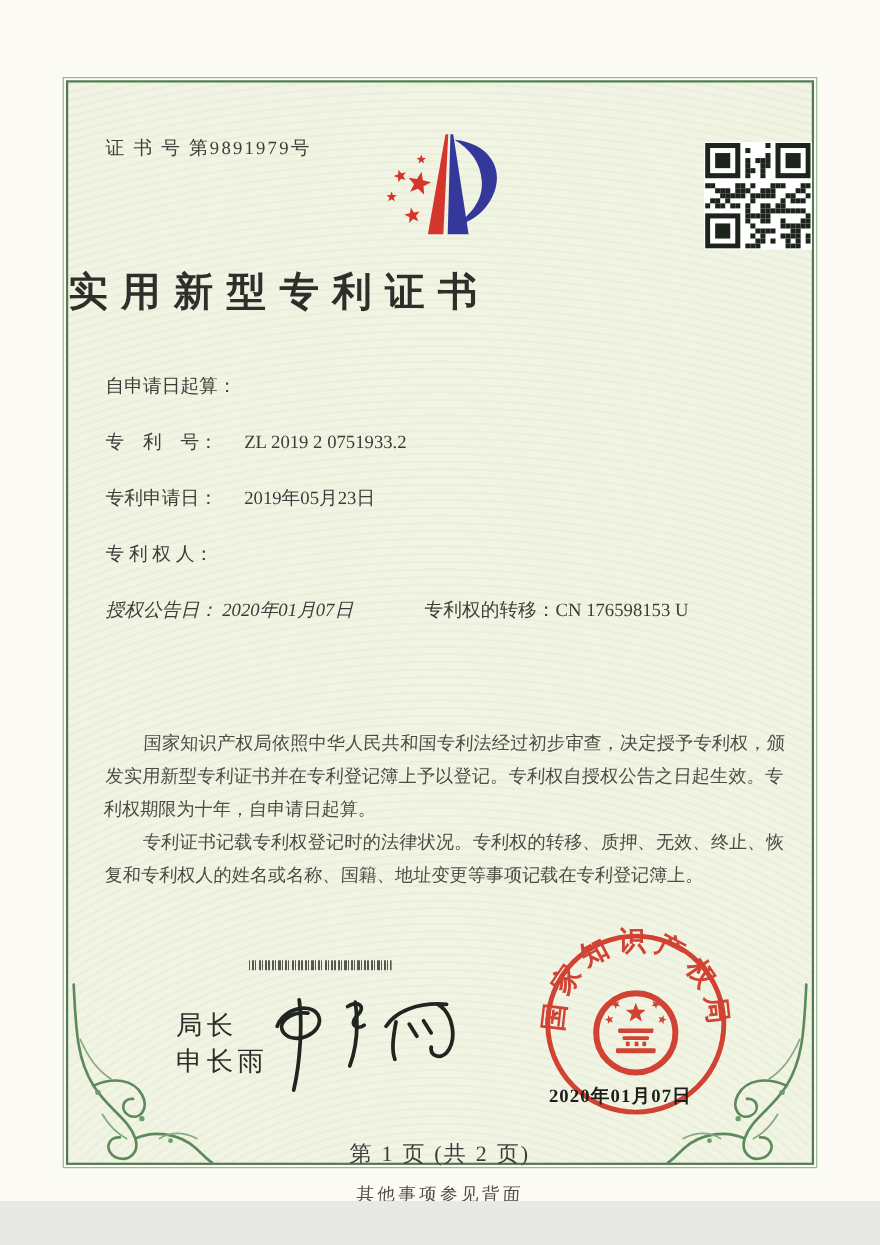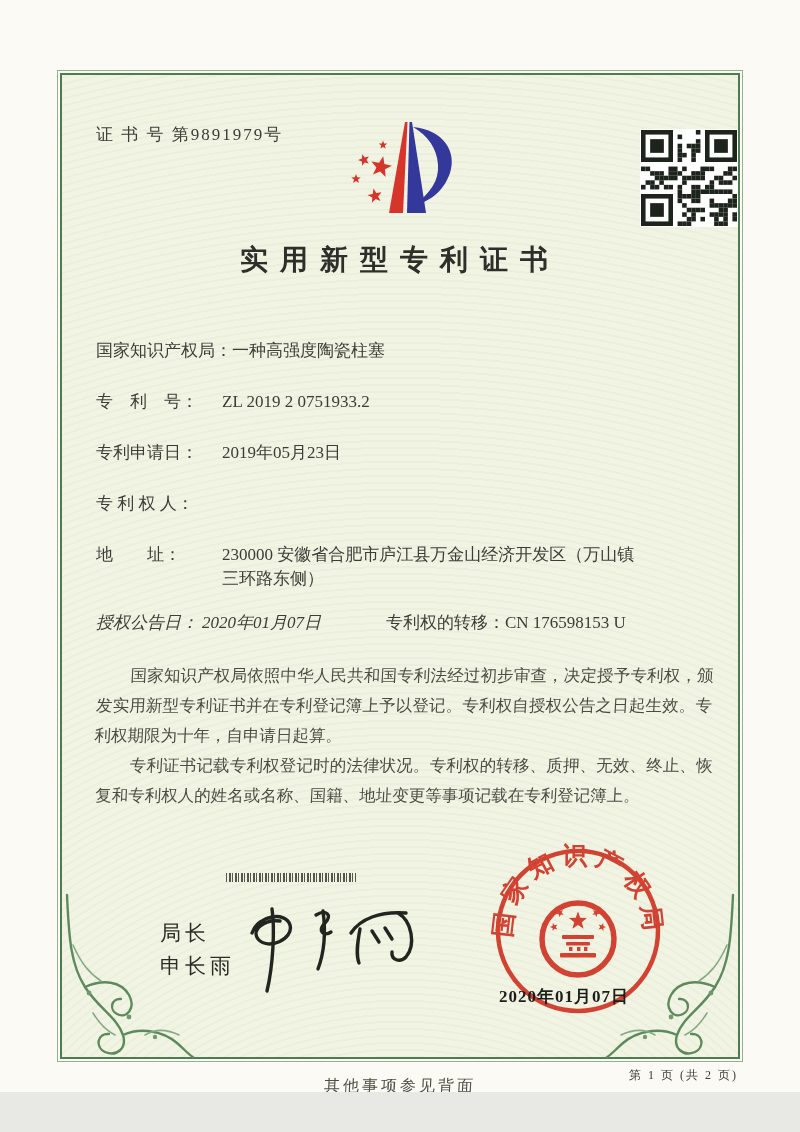--- a/index.html
+++ b/index.html
@@ -7,39 +7,39 @@
   .page{position:relative;width:800px;height:1092px;margin:0 auto;background:#fbfaf5;overflow:hidden;}
   
   .frame{position:absolute;left:57px;top:70px;width:686px;height:992px;
          border:1px solid var(--green-light,#93b08f);background:#fbfaf5;padding:2px;box-sizing:border-box;}
   .frame-inner{position:relative;width:100%;height:100%;border:2px solid var(--green,#4f7b50);box-sizing:border-box;
          background-color:var(--paper,#f2f4e3);
          background-image:repeating-radial-gradient(circle at 50% 135%, rgba(110,150,105,0.055) 0 2px, rgba(255,255,255,0) 2px 7px);}
   .cert-number{position:absolute;left:34px;top:48px;font-size:17px;letter-spacing:2px;color:#3c3c38;}
   .logo{position:absolute;left:281px;top:40px;}
   .qr{position:absolute;left:578px;top:54px;background:#fff;padding:1px;}
-  .title{position:absolute;left:0;top:166px;width:100%;text-align:center;font-size:28px;font-weight:700;
+  .title{position:absolute;left:0;top:166px;width:100%;font-size:36px;font-weight:700;
          letter-spacing:12px;color:#2e2e2a;white-space:nowrap;}
   .fields{position:absolute;left:34px;top:264px;width:618px;font-size:17px;color:#3c3c38;}
   .field-row{display:flex;align-items:flex-start;margin-bottom:27px;line-height:24px;}
   .field-row .lbl{flex:0 0 126px;white-space:pre;}
   .field-row .val{max-width:420px;}
   .grant-row{display:flex;margin-bottom:0;}
   .grant-pair{display:flex;}
   .grant-pair.first{width:290px;font-style:italic;}
   .paragraphs{position:absolute;left:34px;top:586px;width:616px;font-size:16.5px;line-height:30px;
               color:#4c4c45;text-align:justify;}
   .paragraphs p{margin:0;text-indent:2em;transform:skewX(-3deg);}
   .barcode{position:absolute;left:164px;top:798px;width:130px;height:9px;opacity:.75;
            background:repeating-linear-gradient(90deg,#23231f 0 1px,transparent 1px 3px,#23231f 3px 5px,transparent 5px 6px);}
-  .signer{position:absolute;left:98px;top:842px;font-size:21px;color:#2c2c28;line-height:33px;letter-spacing:4px;}
+  .signer{position:absolute;left:98px;top:842px;font-size:24px;color:#2c2c28;line-height:33px;letter-spacing:4px;}
   .signature{position:absolute;left:158px;top:796px;}
   .seal{position:absolute;left:427px;top:768px;mix-blend-mode:multiply;opacity:.93;}
   .seal-date{position:absolute;left:437px;top:910px;font-size:17px;font-weight:600;letter-spacing:1px;color:#1d1d1a;}
-  .page-info{position:absolute;left:0;top:960px;width:100%;text-align:right;font-size:12px;color:#3c3c38;letter-spacing:2px;margin-top:32px;}
+  .page-info{position:absolute;left:0;top:960px;width:100%;text-align:center;font-size:20px;color:#3c3c38;letter-spacing:2px;}
   .flourish{position:absolute;bottom:-3px;pointer-events:none;}
   .flourish.left{left:-3px;}
   .flourish.right{right:-3px;transform:scaleX(-1);}
   .footer-note{position:absolute;left:0;top:1076px;width:100%;text-align:center;font-size:16px;
                color:#4e4e42;letter-spacing:3px;transform:skewX(-3deg);}
 </style>
 </head>
 <body>
 
 <div class="page">
@@ -192,37 +192,32 @@
             <rect x="72" y="90" width="4.5" height="4.5" fill="#1c241c"></rect>
             <rect x="76.5" y="90" width="4.5" height="4.5" fill="#1c241c"></rect>
             <rect x="81" y="90" width="4.5" height="4.5" fill="#1c241c"></rect>
           </g>
       </svg>
 
       <div class="title">实用新型专利证书</div>
 
       <div class="fields">
         <div class="field-row">
-          <span class="lbl">国家知识产权局：</span>
-          <span class="val">一种高强度陶瓷柱塞</span>
+          <span class="lbl">自申请日起算：</span>
         </div>
         <div class="field-row">
           <span class="lbl">专　利　号：</span>
           <span class="val">ZL 2019 2 0751933.2</span>
         </div>
         <div class="field-row">
           <span class="lbl">专利申请日：</span>
           <span class="val">2019年05月23日</span>
         </div>
         <div class="field-row">
           <span class="lbl">专 利 权 人：</span>
-        </div>
-        <div class="field-row" style="margin-bottom:20px;">
-          <span class="lbl">地　　址：</span>
-          <span class="val">230000 安徽省合肥市庐江县万金山经济开发区（万山镇三环路东侧）</span>
         </div>
         <div class="field-row grant-row">
           <span class="grant-pair first">
             <span class="lbl" style="flex-basis:106px">授权公告日：</span>
             <span class="val">2020年01月07日</span>
           </span>
           <span class="grant-pair">
             <span class="lbl" style="flex-basis:106px">专利权的转移：</span>
             <span class="val">CN 176598153 U</span>
           </span>

